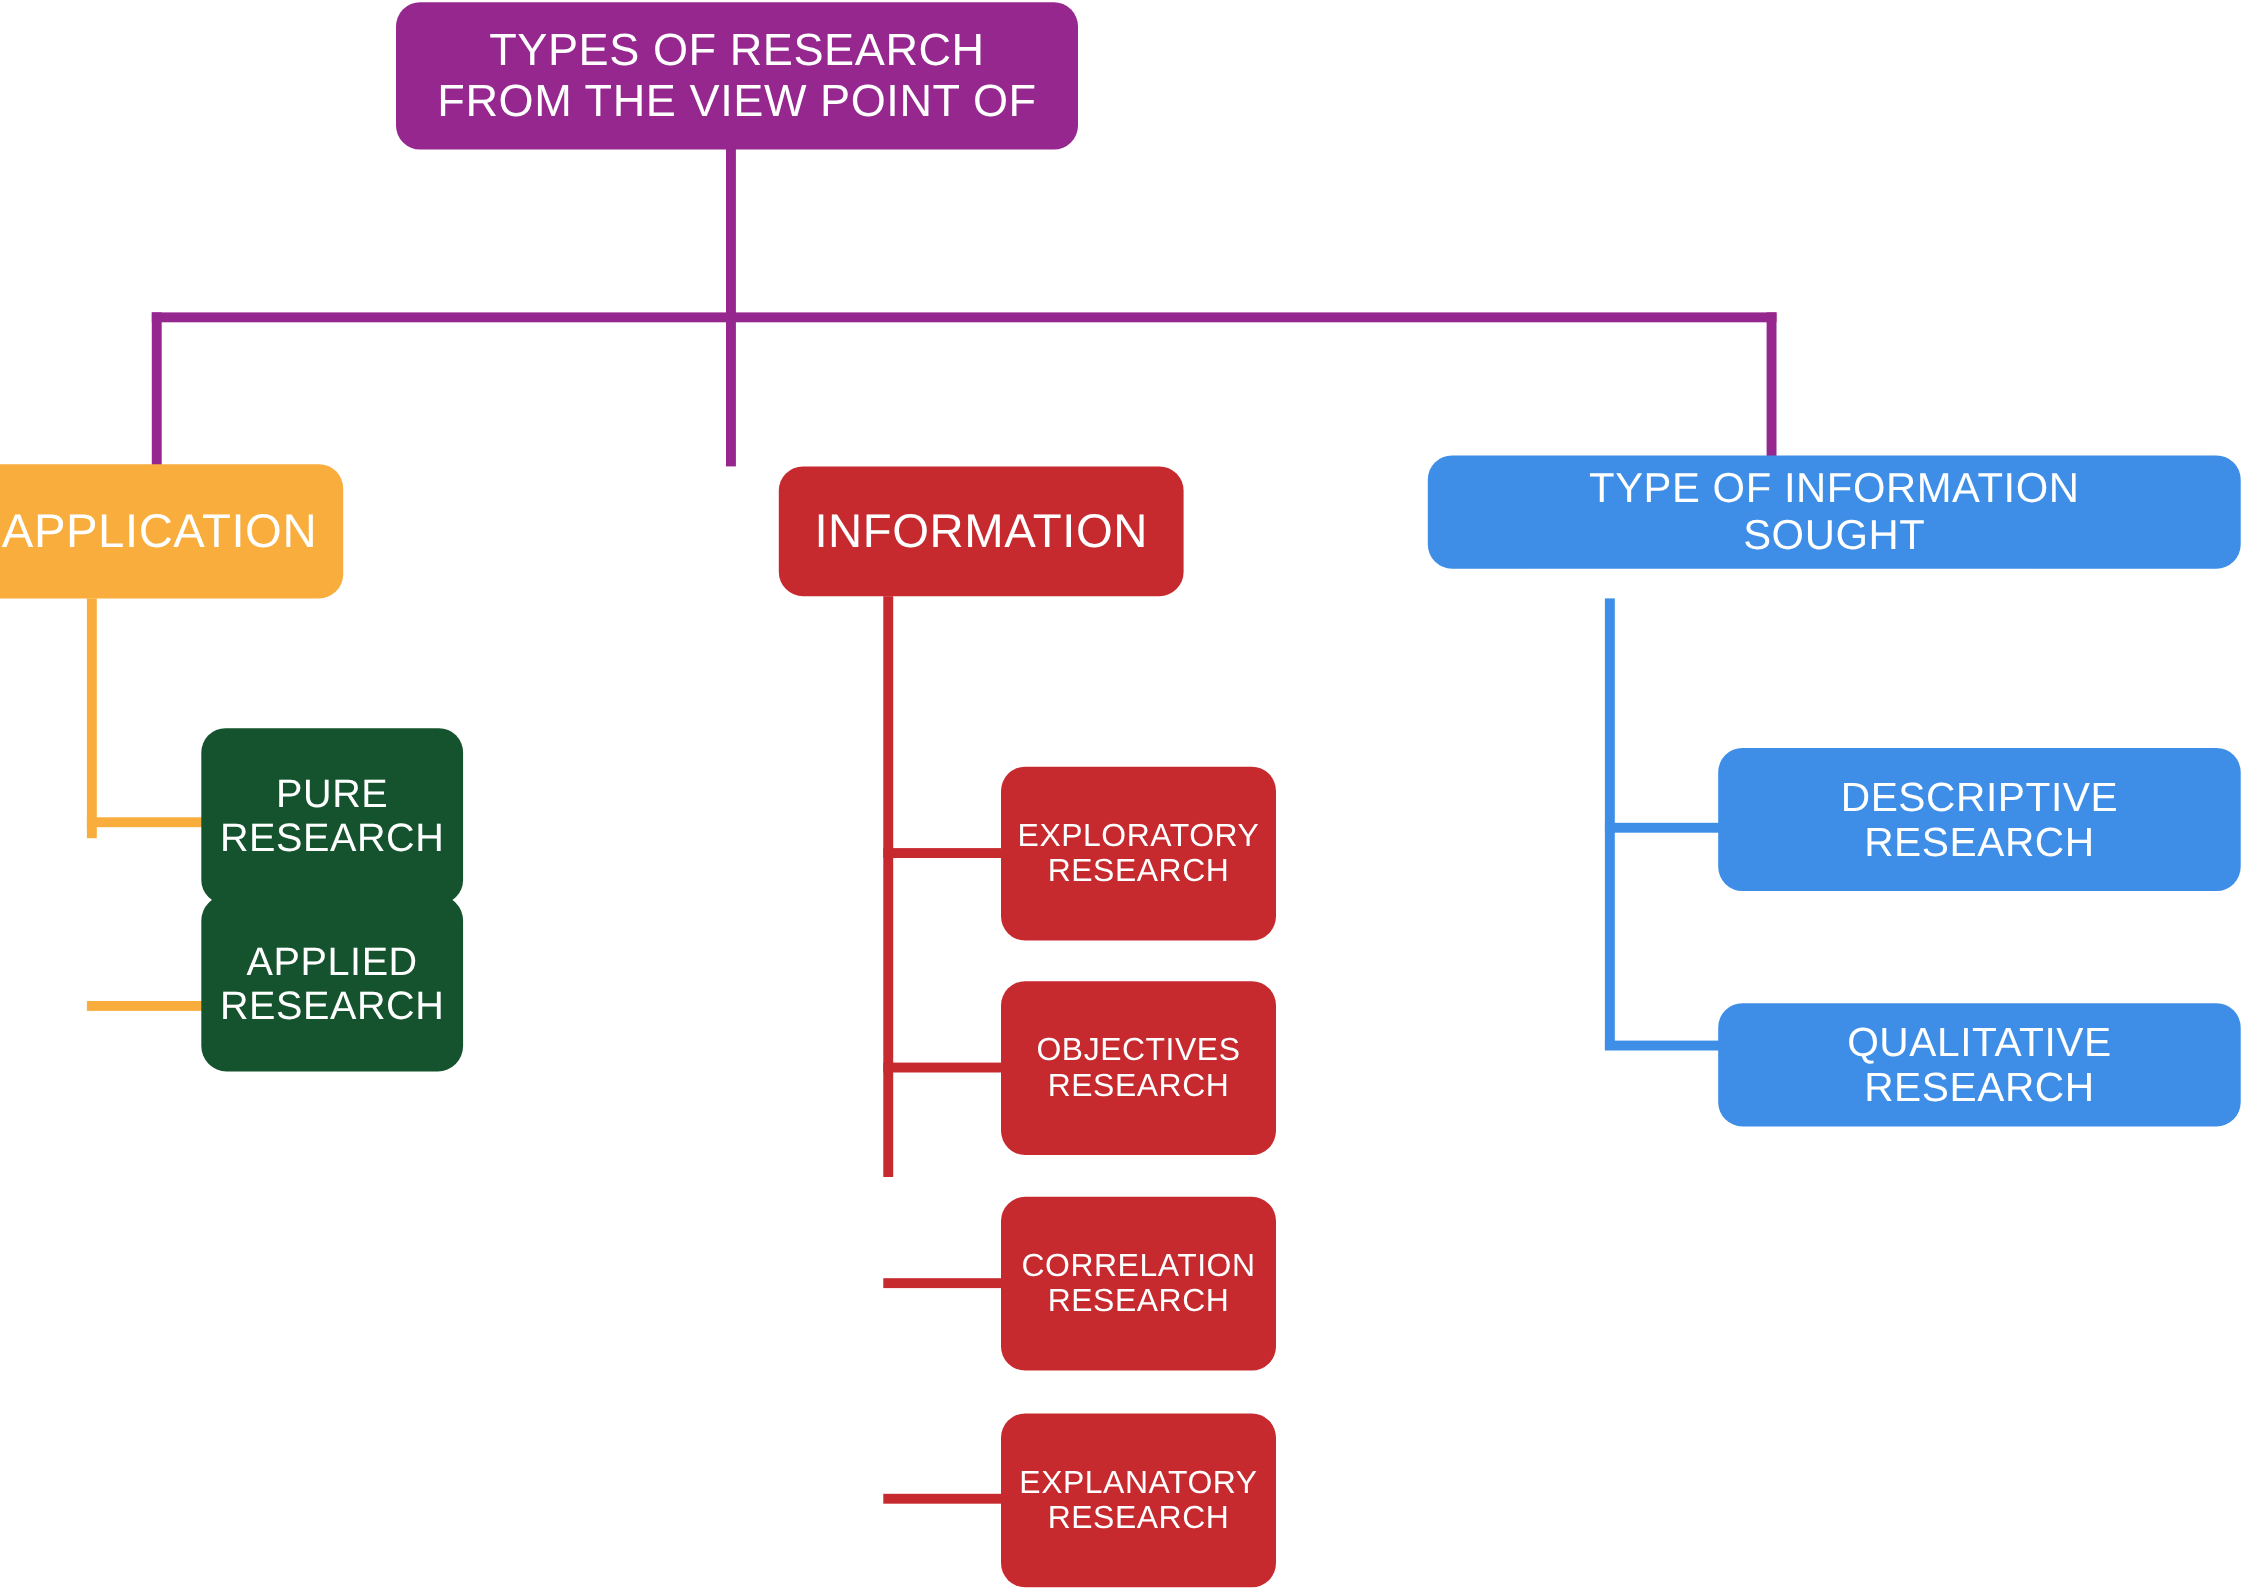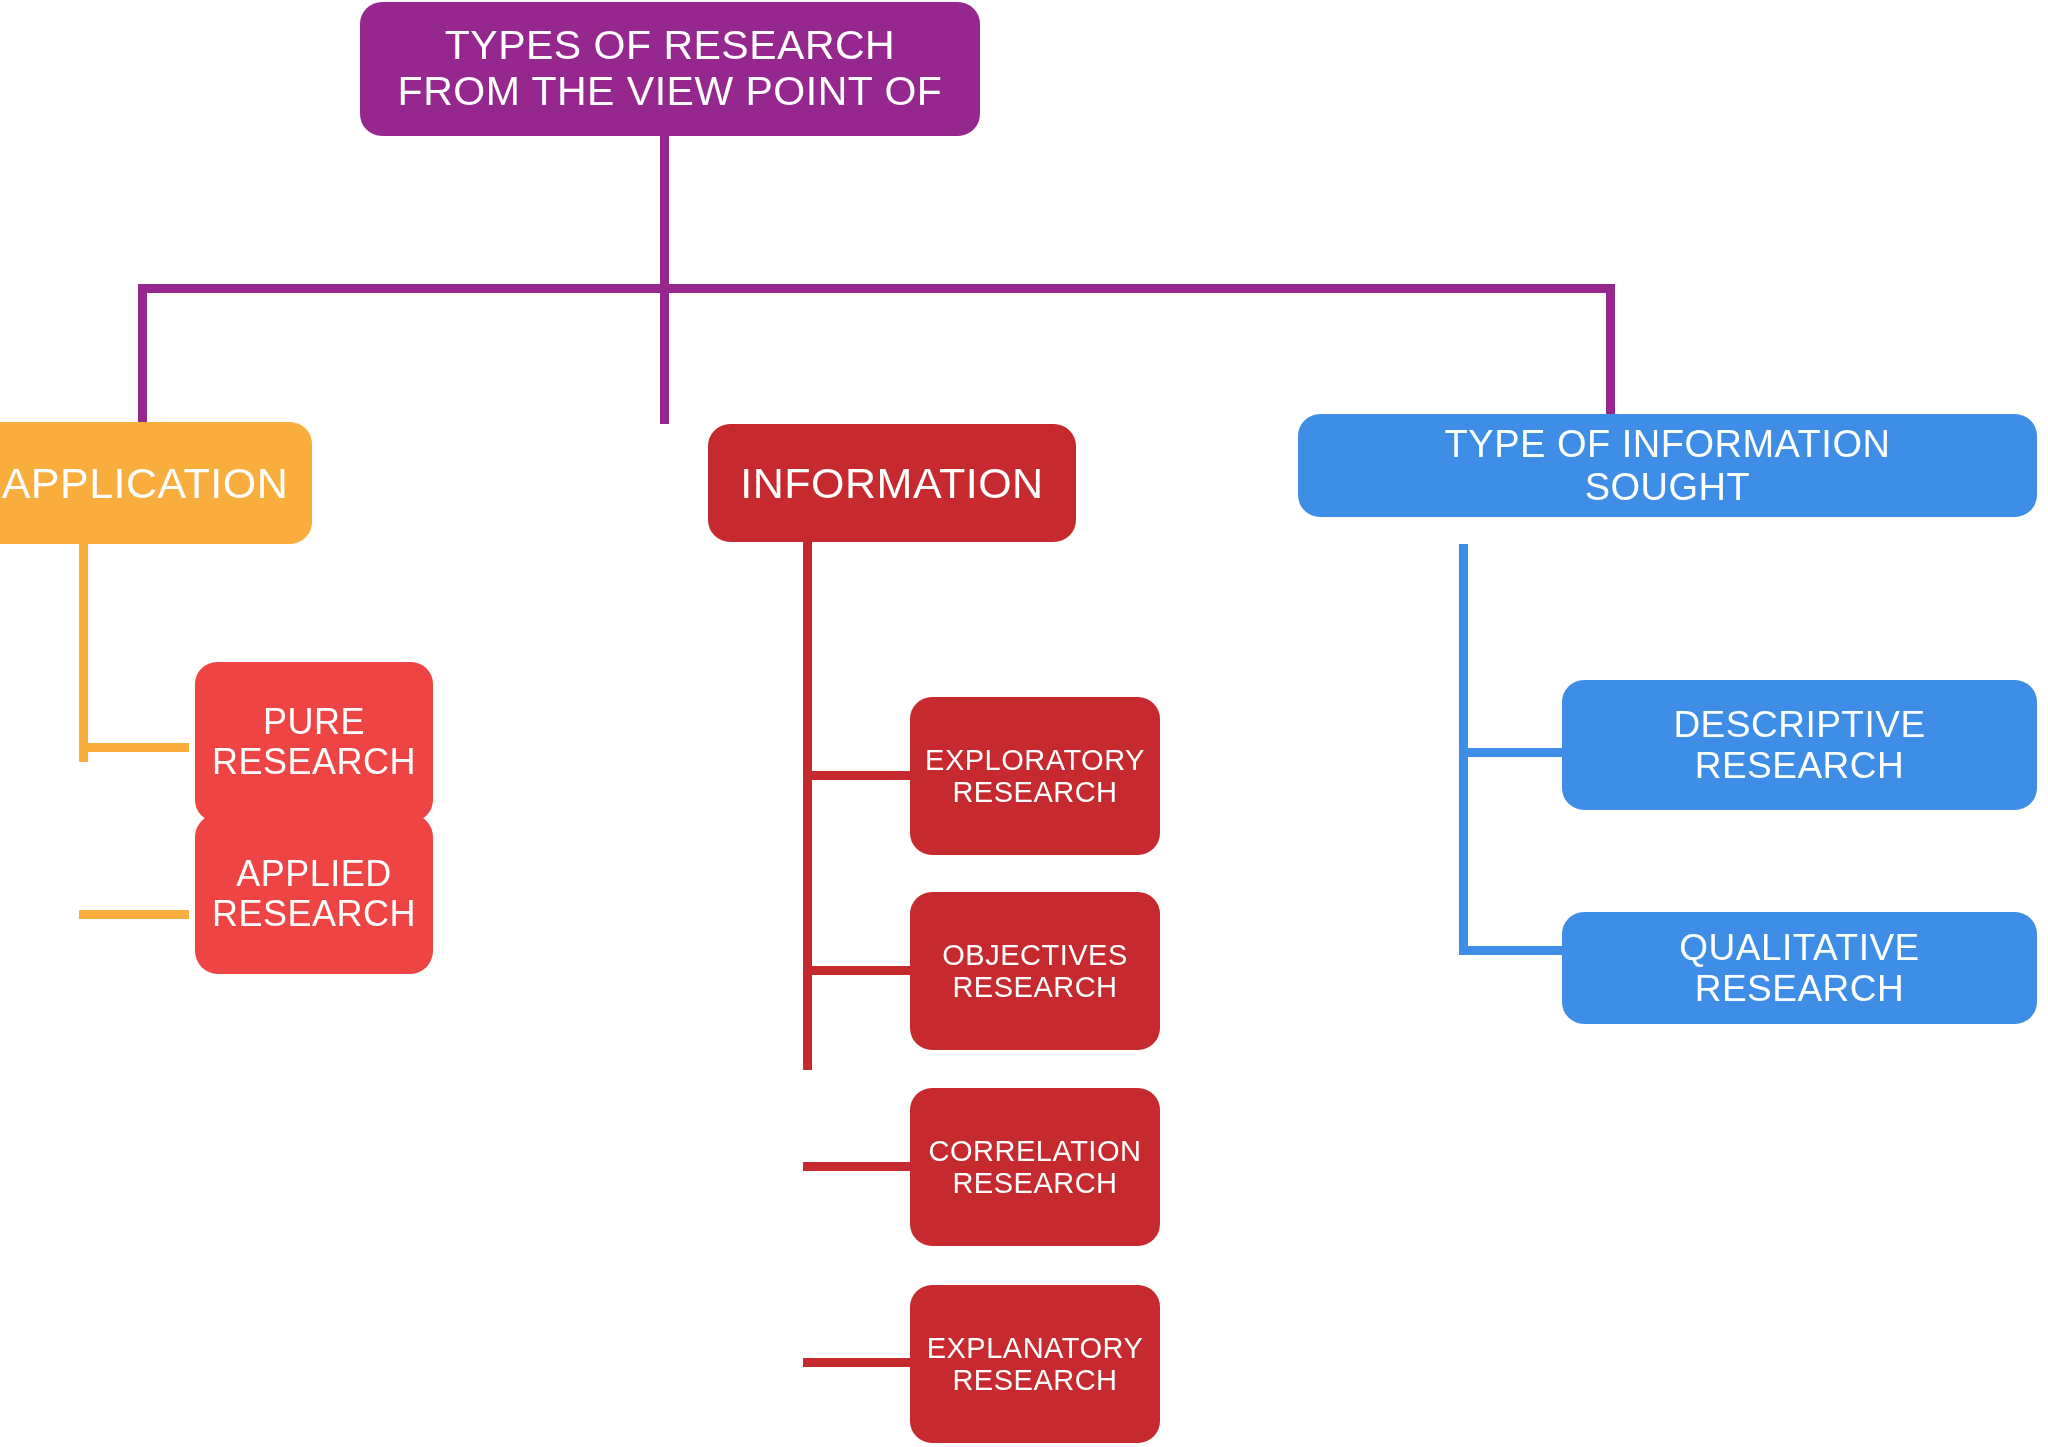--- a/index.html
+++ b/index.html
@@ -71,24 +71,23 @@
     background: #3E8EE8;
     border-radius: 22px;
     font-size: 38px;
   }
   
   .t3-orange {
     left: 183px;
     top: 662px;
     width: 238px;
     height: 160px;
-    background: #ef4444;
+    background: #14532d;
     border-radius: 22px;
     font-size: 36px;
-    margin-left: 12px;
   }
   .t3-orange.second { top: 814px; border-radius: 23px; }
   
   .t3-red {
     left: 910px;
     top: 697px;
     width: 250px;
     height: 158px;
     background: #C62A2F;
     border-radius: 22px;

